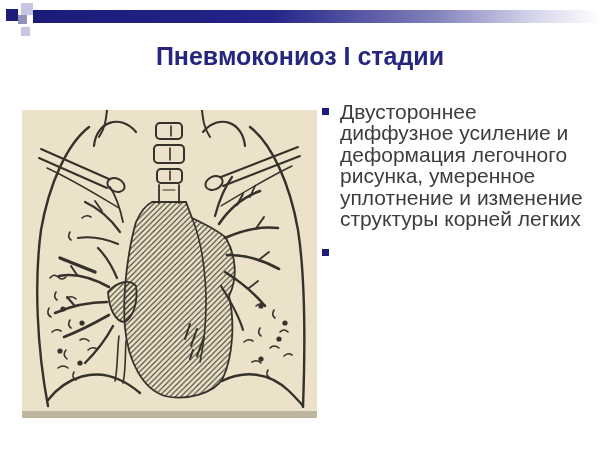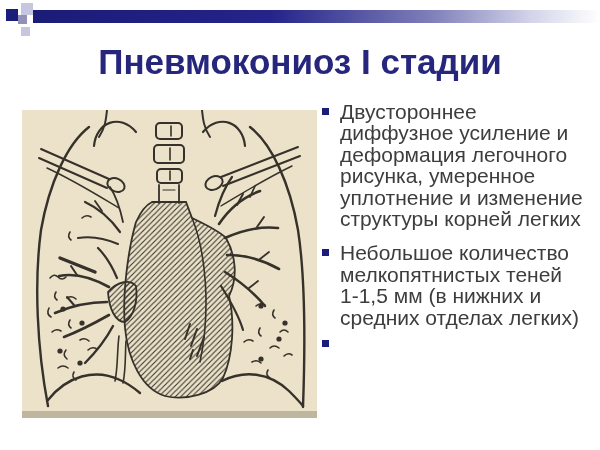--- a/index.html
+++ b/index.html
@@ -17,21 +17,21 @@
   .sq-light-bottom{left:21px;top:27px;width:9px;height:9px;background:#c6c6e0;}
 
   
   .bar{
     position:absolute;left:33px;top:10px;width:567px;height:13px;
     background:linear-gradient(90deg,#1b1b78 0%,#24248a 42%,#7e7eb9 70%,#d4d4ea 88%,#ffffff 100%);
   }
 
   .title{
     position:absolute;top:42px;left:0;width:600px;text-align:center;
-    font-size:35px;font-weight:bold;color:#26267d;
+    font-size:25px;font-weight:bold;color:#26267d;
   }
 
   
   .fig{
     position:absolute;left:22px;top:110px;width:295px;height:308px;
     background:#ebe2c9;
   }
   .fig svg{display:block;}
 
   
@@ -180,23 +180,16 @@
       <span class="marker"></span>
       <span class="btext">Двустороннее
 диффузное усиление и
 деформация легочного
 рисунка, умеренное
 уплотнение и изменение
 структуры корней легких</span>
     </div>
     <div class="item">
       <span class="marker"></span>
-      <span class="btext">Небольшое количество
-мелкопятнистых теней
-1-1,5 мм (в нижних и
-средних отделах легких)</span>
-    </div>
-    <div class="item">
-      <span class="marker"></span>
     </div>
   </div>
 
 </div>
 
 </body></html>

